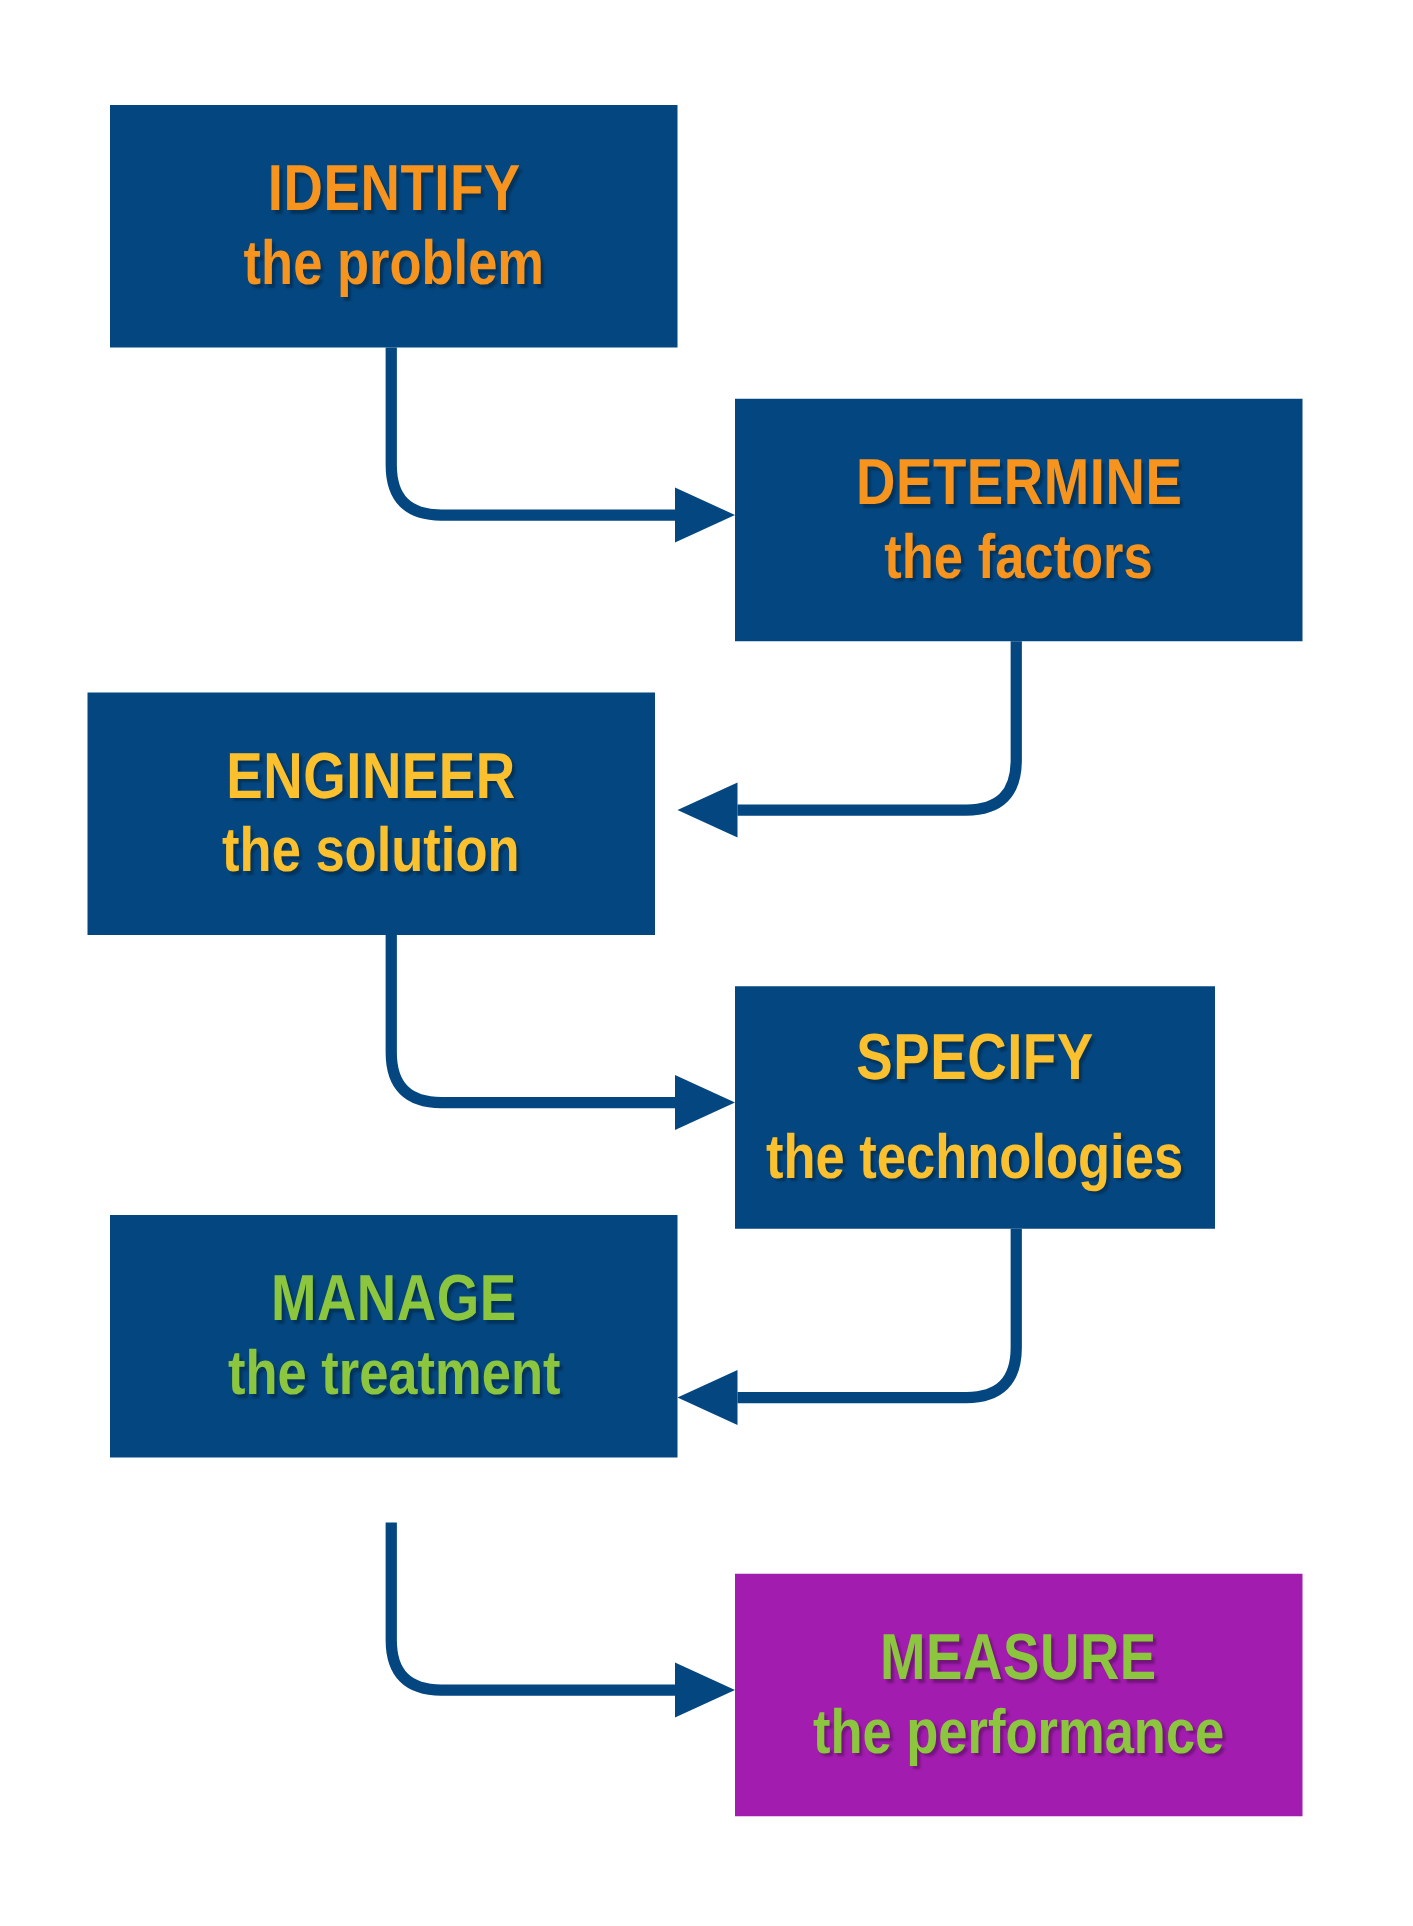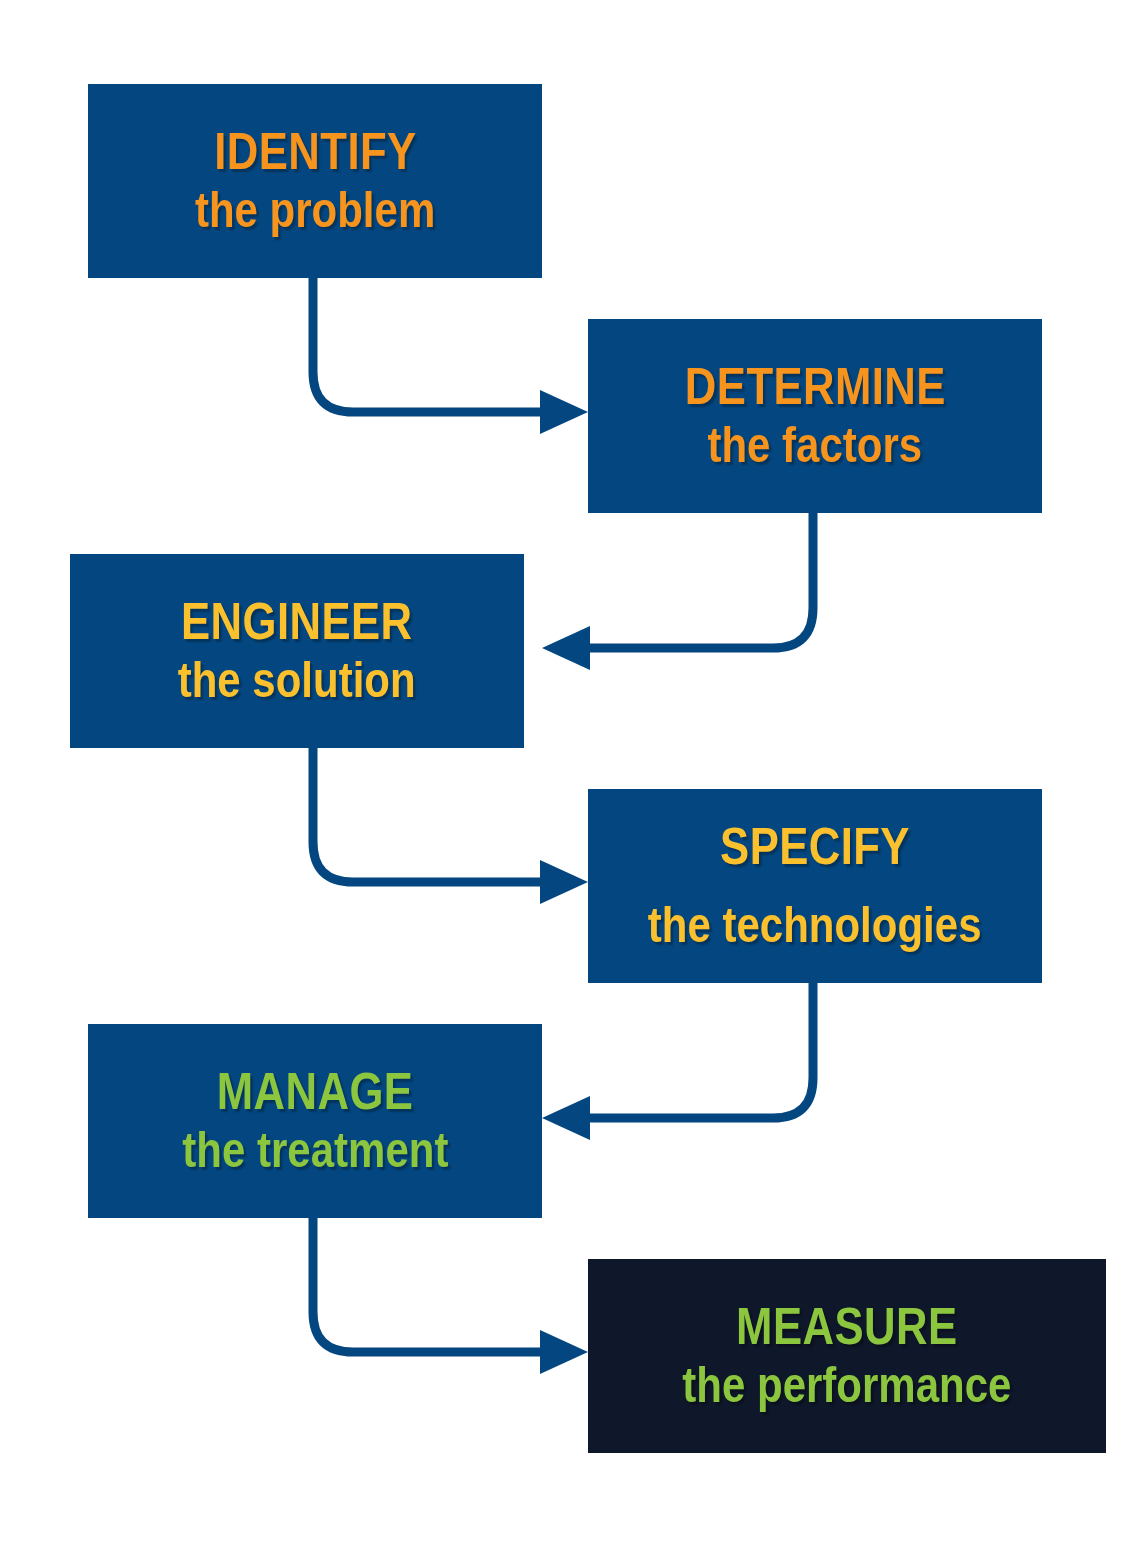--- a/index.html
+++ b/index.html
@@ -101,28 +101,28 @@
   <div class="step-box" style="left: 588px; top: 319px; width: 454px; height: 194px; background: rgb(4, 71, 128); text-align: center;">
     <div class="step-title" style="color: rgb(247, 148, 30);">DETERMINE</div>
     <div class="step-sub" style="color: rgb(247, 148, 30);">the factors</div>
   </div>
 
   <div class="step-box" style="left: 70px; top: 554px; width: 454px; height: 194px; background: rgb(4, 71, 128);">
     <div class="step-title" style="color: rgb(251, 192, 45);">ENGINEER</div>
     <div class="step-sub" style="color: rgb(251, 192, 45);">the solution</div>
   </div>
 
-  <div class="step-box" style="left: 588px; top: 789px; width: 454px; height: 194px; background: rgb(4, 71, 128); gap: 20px;">
+  <div class="step-box" style="left: 588px; top: 789px; width: 384px; height: 194px; background: rgb(4, 71, 128); gap: 20px;">
     <div class="step-title" style="color: rgb(251, 192, 45);">SPECIFY</div>
     <div class="step-sub" style="color: rgb(251, 192, 45);">the technologies</div>
   </div>
 
-  <div class="step-box" style="left: 88px; top: 1024px; width: 454px; height: 194px; background: rgb(4, 71, 128);">
+  <div class="step-box" style="left: 88px; top: 972px; width: 454px; height: 194px; background: rgb(4, 71, 128);">
     <div class="step-title" style="color: rgb(140, 198, 63);">MANAGE</div>
     <div class="step-sub" style="color: rgb(140, 198, 63);">the treatment</div>
   </div>
 
-  <div class="step-box" style="left: 588px; top: 1259px; width: 518px; height: 194px; background: #0f172a;">
+  <div class="step-box" style="left: 588px; top: 1259px; width: 454px; height: 194px; background: #a21caf;">
     <div class="step-title" style="color: rgb(140, 198, 63);">MEASURE</div>
     <div class="step-sub" style="color: rgb(140, 198, 63);">the performance</div>
   </div>
 
 </div>
 
 </body></html>

